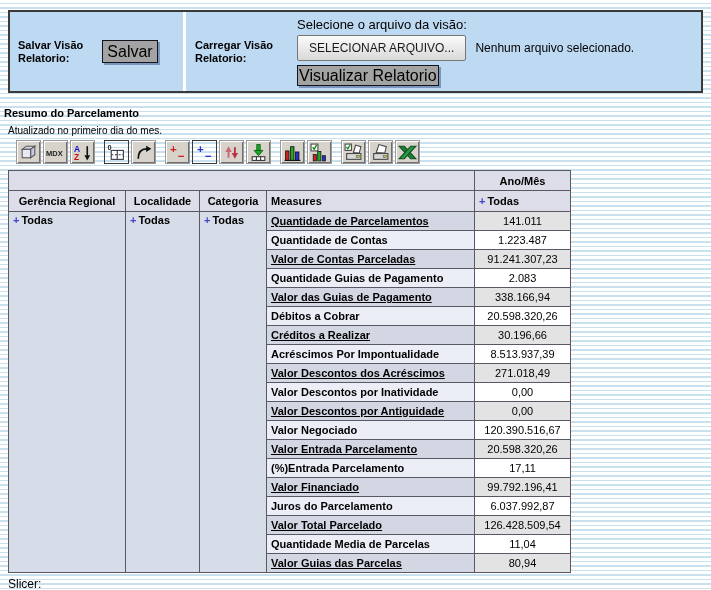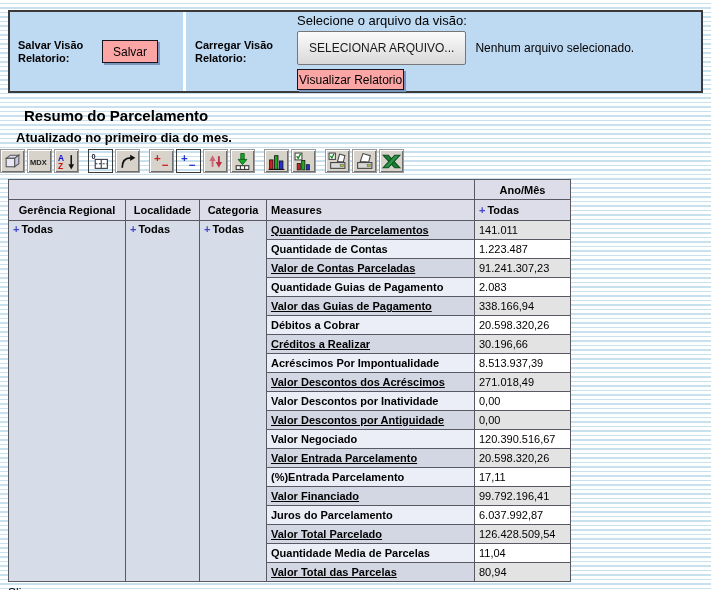--- a/index.html
+++ b/index.html
@@ -7,56 +7,56 @@
   body {
     font-family:"Liberation Sans","DejaVu Sans",sans-serif;
     background:repeating-linear-gradient(to bottom,#ffffff 0px,#ffffff 2.8px,#c9e0ef 2.8px,#c9e0ef 4.5px);
     color:#000;
   }
   
   .panel { display:flex; background:#bed9f2; border:2px solid #3a3a3a; margin:10px 8px 0 8px; height:83px; font-size:11px; }
   .panel-left { width:176px; display:flex; align-items:center; padding-left:8px; gap:12px; border-right:3px solid #ffffff; }
   .blabel { font-weight:bold; line-height:13px; }
   .save-label { width:72px; }
-  .btn-blue { background:#fca5a5; border:1px solid #14141e; box-shadow:2px 2px 0 #7a96bc; font-size:12px; font-family:inherit; color:#000; cursor:pointer; }
+  .btn-blue { background:#a3a3a3; border:1px solid #14141e; box-shadow:2px 2px 0 #7a96bc; font-size:16px; font-family:inherit; color:#000; cursor:pointer; }
   .btn-salvar { width:56px; height:23px; }
   .panel-right { flex:1; display:flex; align-items:center; gap:12px; padding-left:9px; }
   .load-label { width:90px; font-weight:bold; line-height:13px; }
   .load-col { display:flex; flex-direction:column; align-items:flex-start; }
   .file-prompt { font-size:13px; margin-bottom:3px; }
   .file-row { display:flex; align-items:center; gap:9px; }
-  .btn-file { height:34px; padding:0 11px; background:linear-gradient(#fbfbfb,#d9d9d9); border:1px solid #767676; border-radius:2px; font-size:12px; font-family:inherit; color:#1a1a1a; cursor:pointer; }
+  .btn-file { height:26px; padding:0 11px; background:linear-gradient(#fbfbfb,#d9d9d9); border:1px solid #767676; border-radius:2px; font-size:12px; font-family:inherit; color:#1a1a1a; cursor:pointer; }
   .file-status { font-size:12px; }
   .btn-view { margin-top:4px; height:21px; padding:0 1px; }
   
-  .title { margin:14px 0 0 24px; font-size:15px; font-weight:bold; }
-  .subtitle { margin:6px 0 0 16px; font-size:13px; font-weight:bold; }
-  
-  .toolbar { margin:4px 0 0 0; display:flex; align-items:center; gap:2px; }
+  .title { margin:14px 0 0 4px; font-size:11px; font-weight:bold; }
+  .subtitle { margin:6px 0 0 8px; font-size:10px; font-weight:normal; }
+  
+  .toolbar { margin:4px 0 0 16px; display:flex; align-items:center; gap:2px; }
   .tb-gap { width:5px; }
   .tbtn { width:25px; height:24px; display:flex; align-items:center; justify-content:center;
           background:#d7d3cb; border:1px solid #9a9a9a;
           box-shadow:inset 1px 1px 0 #ffffff, inset -1px -1px 0 #6f6f6f; cursor:pointer; }
   .tbtn.pressed { background:transparent; border:1px solid #3a3a3a; box-shadow:none; }
   .tbtn svg { display:block; }
   
   table.pivot { border-collapse:collapse; margin:6px 0 0 8px; font-size:11px; table-layout:fixed;border-radius:25px; }
   .pivot td { border:1px solid #595963; padding:2px 4px; height:19px; white-space:nowrap; overflow:hidden; }
   .rowA td { height:20px; }
   .rowB td { height:21px; }
   .corner, .colhead, .hdr, .member-col { background:#dcdde8; font-weight:bold; }
   .colhead { text-align:center; }
   .hdr { text-align:center; }
   .hdr-measures { text-align:left;margin-top:16px; }
   .member-col { text-align:left; }
   .member-row { background:#d7dde8; font-weight:bold; vertical-align:top; text-align:left; }
   .mlabel { font-weight:bold; text-align:left; }
   .mlabel.dark { background:#d3d7e3;text-decoration:underline; }
   .mlabel.light { background:#eceef7; }
-  .mvalue { text-align:left; font-weight:normal; }
+  .mvalue { text-align:center; font-weight:normal; }
   .mvalue.dark { background:#e3e3e3; }
   .mvalue.light { background:#ffffff; }
   .plus { color:#4444cc; font-weight:bold; margin-right:2px; }
   .slicer { margin:4px 0 0 8px; font-size:12px; }
 </style>
 </head>
 <body>
 
 <div class="panel">
   <div class="panel-left">
@@ -279,19 +279,19 @@
       </tr>
       <tr>
         <td class="mlabel dark">Valor Total Parcelado</td>
         <td class="mvalue dark">126.428.509,54</td>
       </tr>
       <tr>
         <td class="mlabel light">Quantidade Media de Parcelas</td>
         <td class="mvalue light">11,04</td>
       </tr>
       <tr>
-        <td class="mlabel dark">Valor Total das Parcelas</td>
+        <td class="mlabel dark">Valor Guias das Parcelas</td>
         <td class="mvalue dark">80,94</td>
       </tr>
     </tbody>
 </table>
 
 <div class="slicer">Slicer:</div>
 
 </body></html>

